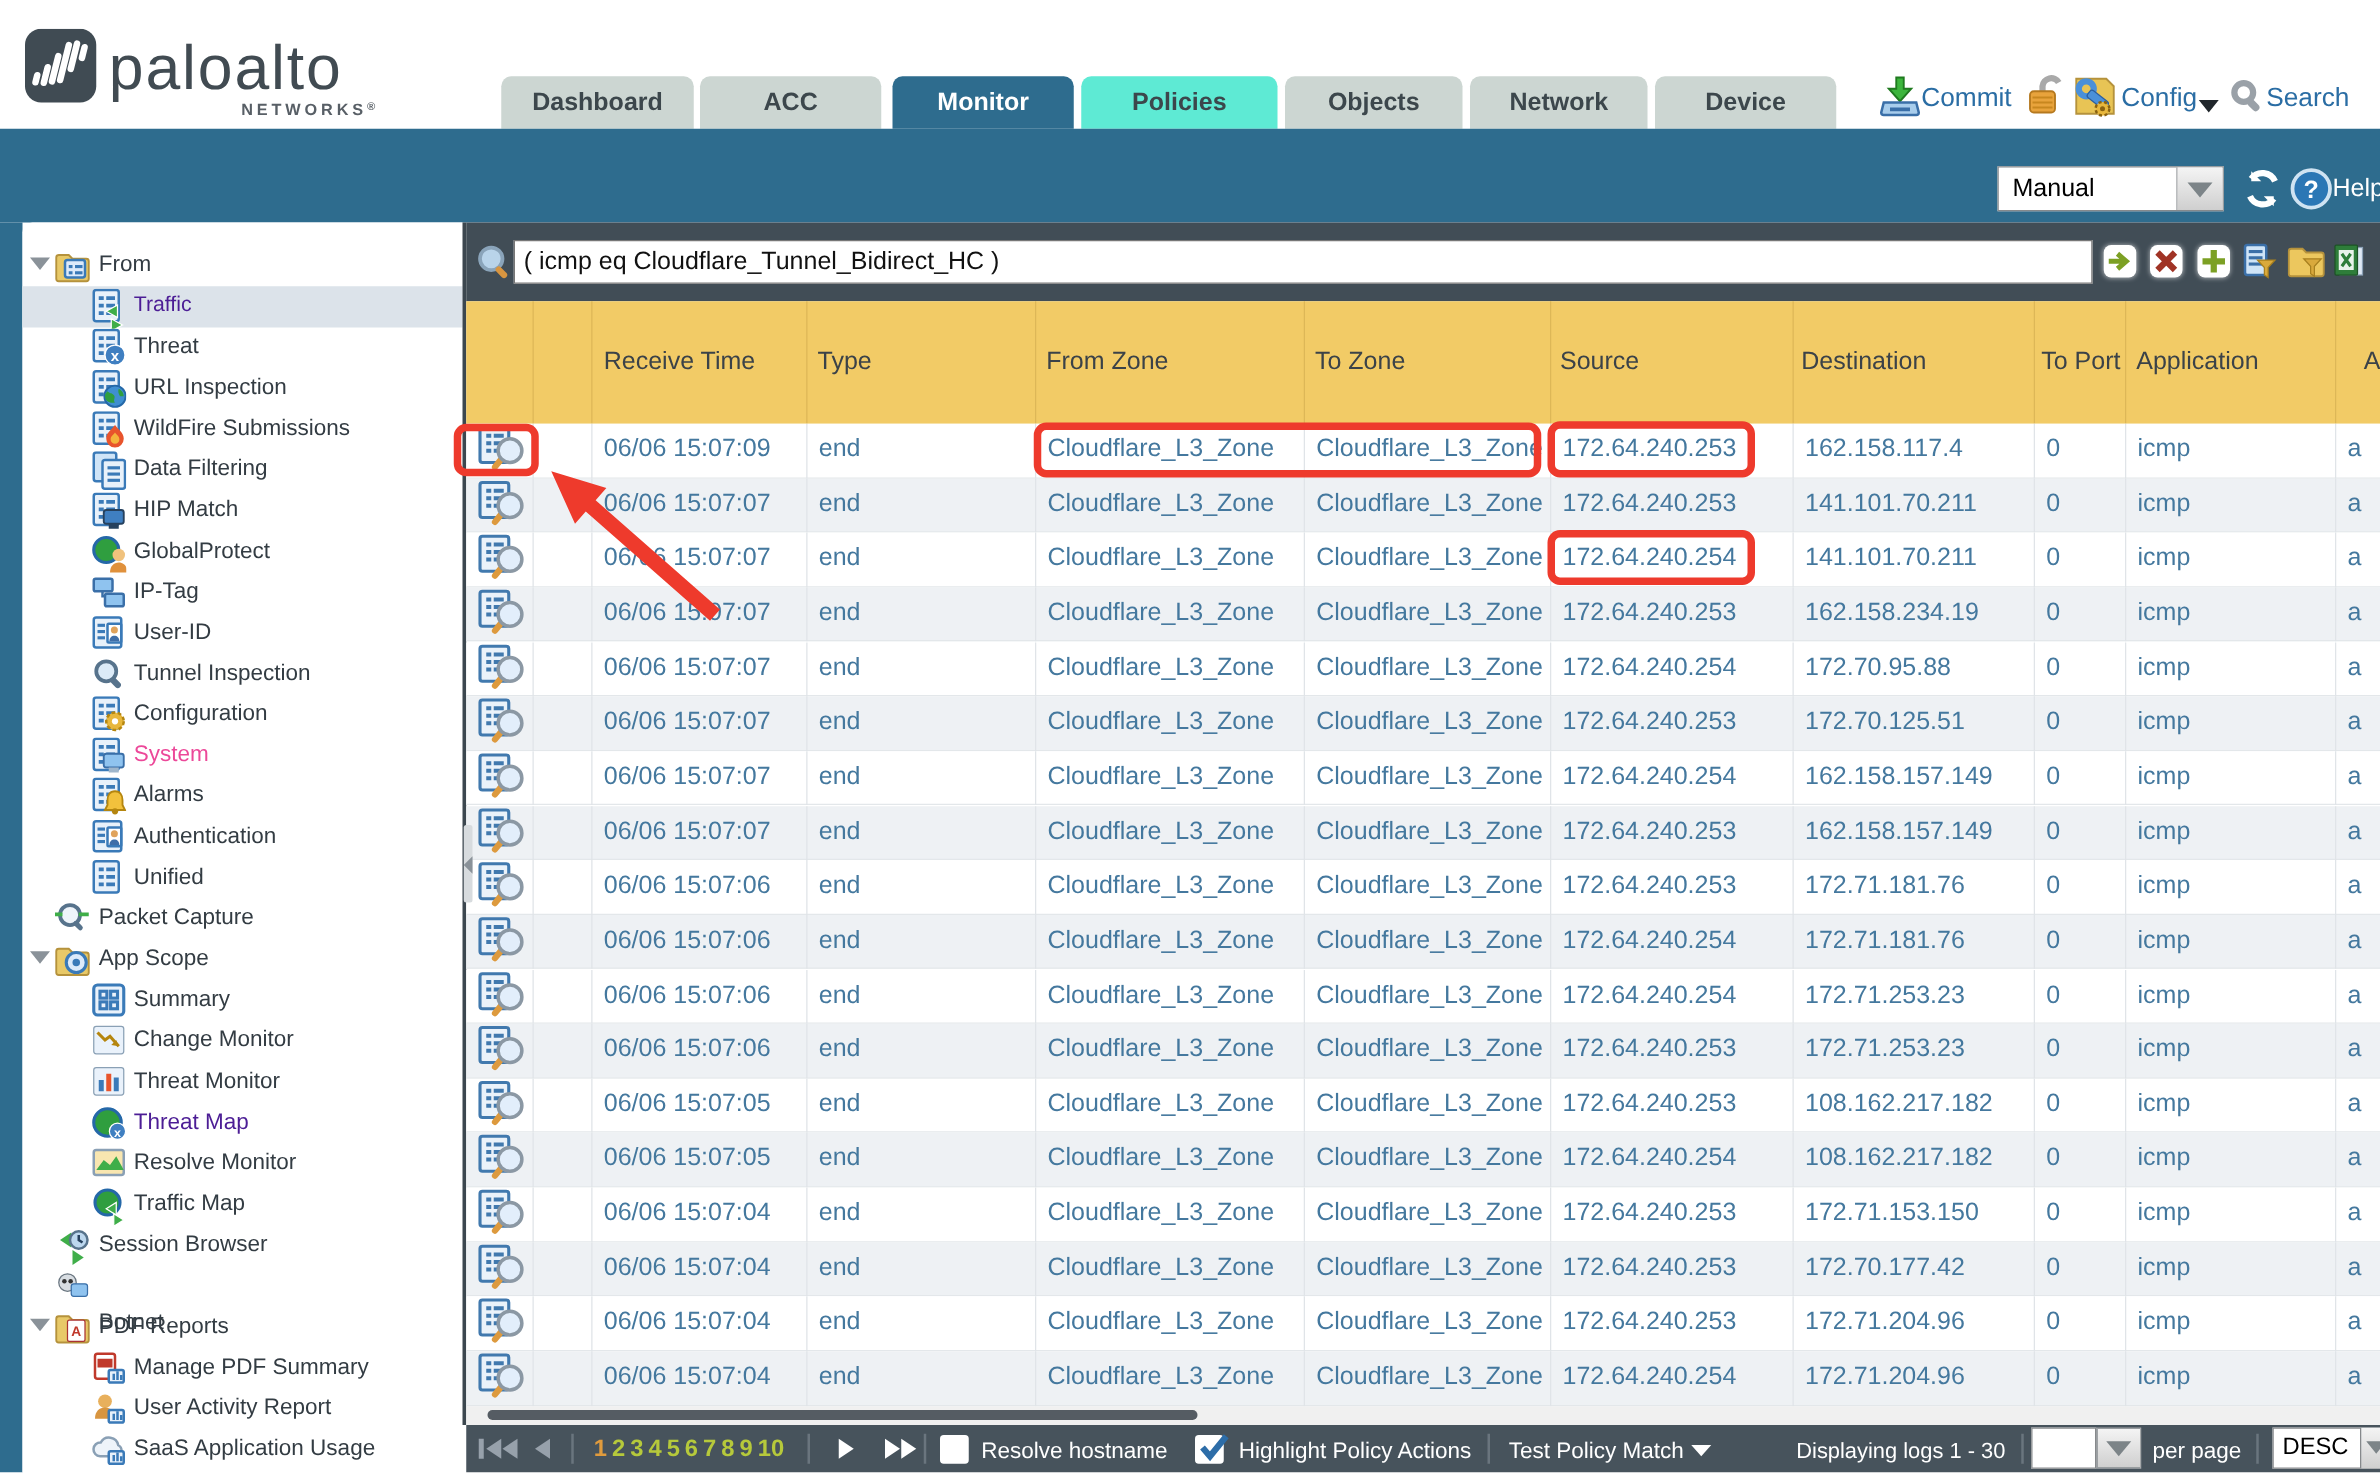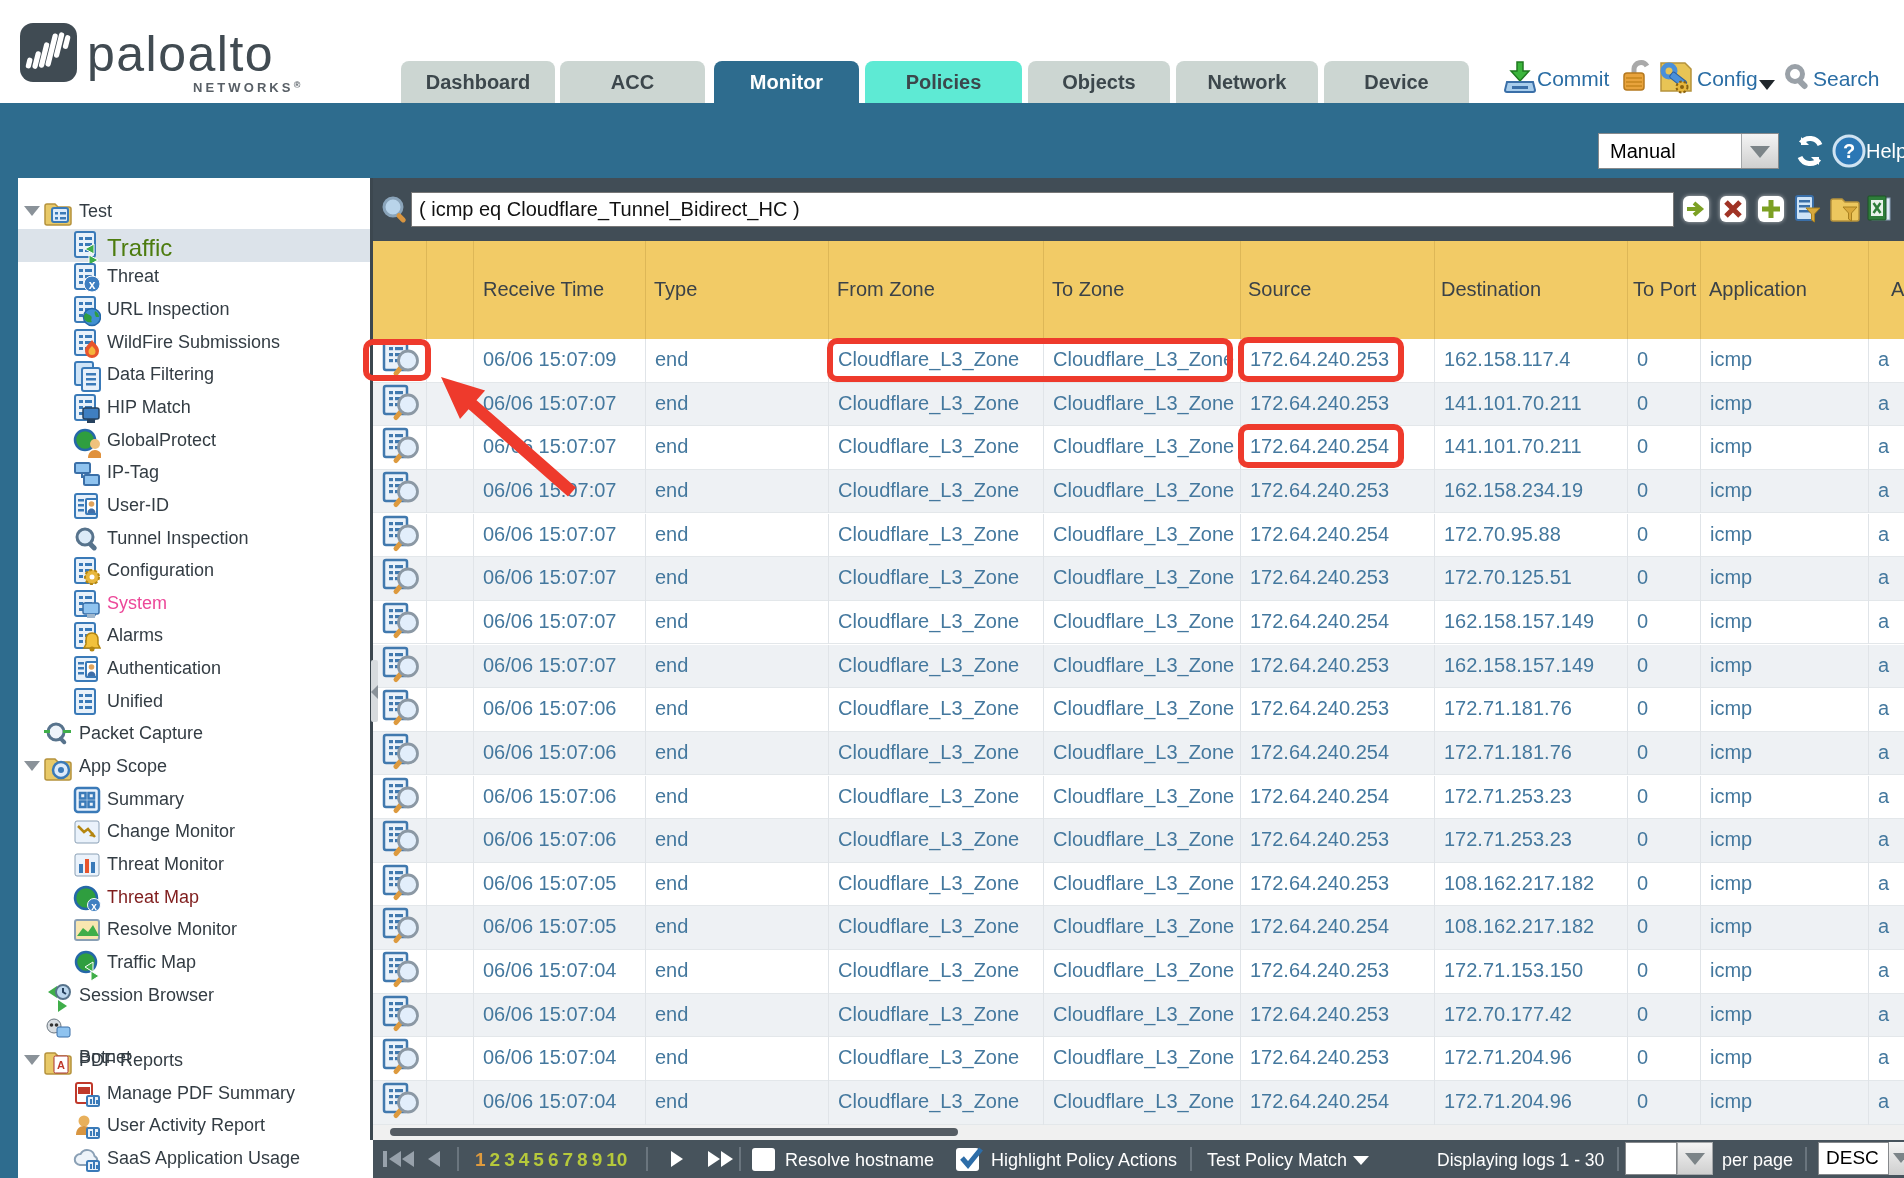--- a/index.html
+++ b/index.html
@@ -83,35 +83,35 @@
 <svg class="abs" style="left:44px;top:198.0px;" width="28" height="32" viewBox="0 0 28 32">
     <path d="M1 8a2 2 0 0 1 2-2h8l3 3h11a2 2 0 0 1 2 2v14a2 2 0 0 1-2 2H3a2 2 0 0 1-2-2z" fill="#e8c968" stroke="#b5923c" stroke-width="1.5"></path>
     <rect x="8" y="10" width="16" height="14" rx="2" fill="#dceafa" stroke="#3a7ab8" stroke-width="2"></rect>
     <g fill="#3a7ab8">
       <rect x="11" y="14" width="3" height="2.5"></rect>
       <rect x="16" y="14" width="6" height="2.5"></rect>
       <rect x="11" y="19" width="3" height="2.5"></rect>
       <rect x="16" y="19" width="6" height="2.5"></rect>
     </g>
   </svg>
-<div class="abs" style="left:79px;top:201.0px;font-size:18px;color:#333c43;">Test</div>
+<div class="abs" style="left:79px;top:201.0px;font-size:18px;color:#333c43;">From</div>
 <svg class="abs" style="left:73px;top:230.65px;" width="28" height="32" viewBox="0 0 28 32">
     <rect x="2" y="1" width="20" height="25" rx="2" fill="#e8f1fa" stroke="#3a7ab8" stroke-width="2"></rect>
     <g fill="#3a7ab8">
       <rect x="6" y="6" width="4" height="3"></rect>
       <rect x="12" y="6" width="7" height="3"></rect>
       <rect x="6" y="12" width="4" height="3"></rect>
       <rect x="12" y="12" width="7" height="3"></rect>
       <rect x="6" y="18" width="4" height="3"></rect>
       <rect x="12" y="18" width="7" height="3"></rect>
     </g>
     <path d="M12 18l9-5v10z" fill="#3fae49" stroke="#fff"></path>
     <path d="M25 21l-9 5v-10z" transform="translate(0 8)" fill="#3fae49" stroke="#fff"></path>
   </svg>
-<div class="abs" style="left:107px;top:233.65px;font-size:24px;color:#4d7c0f;text-align:center;">Traffic</div>
+<div class="abs" style="left:107px;top:233.65px;font-size:17px;color:#4c1d95;text-align:center;">Traffic</div>
 <svg class="abs" style="left:73px;top:263.3px;" width="28" height="32" viewBox="0 0 28 32">
     <rect x="2" y="1" width="20" height="25" rx="2" fill="#e8f1fa" stroke="#3a7ab8" stroke-width="2"></rect>
     <g fill="#3a7ab8">
       <rect x="6" y="6" width="4" height="3"></rect>
       <rect x="12" y="6" width="7" height="3"></rect>
       <rect x="6" y="12" width="4" height="3"></rect>
       <rect x="12" y="12" width="7" height="3"></rect>
       <rect x="6" y="18" width="4" height="3"></rect>
       <rect x="12" y="18" width="7" height="3"></rect>
     </g>
@@ -301,21 +301,21 @@
     <rect x="6" y="13" width="4" height="9" fill="#3a7ab8"></rect>
     <rect x="12" y="8" width="4" height="14" fill="#e8542c"></rect>
     <rect x="18" y="11" width="4" height="11" fill="#3a7ab8"></rect>
   </svg>
 <div class="abs" style="left:107px;top:854.0px;font-size:18px;color:#333c43;">Threat Monitor</div>
 <svg class="abs" style="left:73px;top:883.65px;" width="28" height="32" viewBox="0 0 28 32">
     <circle cx="13" cy="14" r="11" fill="#2f9e3f" stroke="#2568a8" stroke-width="2.5"></circle>
     <circle cx="21" cy="21" r="6.5" fill="#3f7fc1" stroke="#fff"></circle>
     <text x="21" y="25.5" font-size="10" fill="#fff" text-anchor="middle" font-weight="bold">x</text>
   </svg>
-<div class="abs" style="left:107px;top:886.65px;font-size:18px;color:#7f1d1d;">Threat Map</div>
+<div class="abs" style="left:107px;top:886.65px;font-size:18px;color:#4c1d95;">Threat Map</div>
 <svg class="abs" style="left:73px;top:916.3px;" width="28" height="32" viewBox="0 0 28 32">
     <rect x="2" y="4" width="24" height="20" rx="2" fill="#f8e6b0" stroke="#8aa0b5" stroke-width="2"></rect>
     <path d="M4 20l6-8 5 4 5-7 6 11z" fill="#3fae49"></path>
   </svg>
 <div class="abs" style="left:107px;top:919.3px;font-size:18px;color:#333c43;">Resolve Monitor</div>
 <svg class="abs" style="left:73px;top:948.9499999999999px;" width="28" height="32" viewBox="0 0 28 32">
     <circle cx="13" cy="13" r="10" fill="#2f9e3f" stroke="#2568a8" stroke-width="2.5"></circle>
     <path d="M12 18l8-5v10z" fill="#3fae49" stroke="#fff"></path>
     <path d="M18 22l8 5-8 5z" fill="#3fae49" stroke="#fff"></path>
   </svg>

